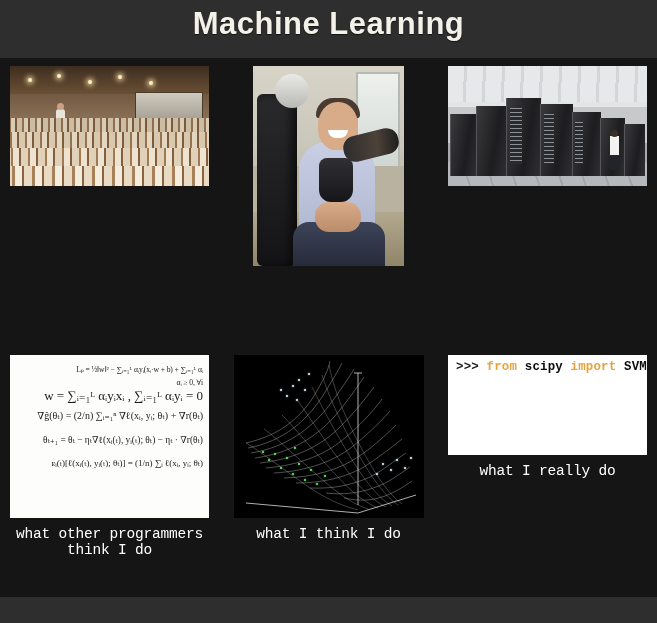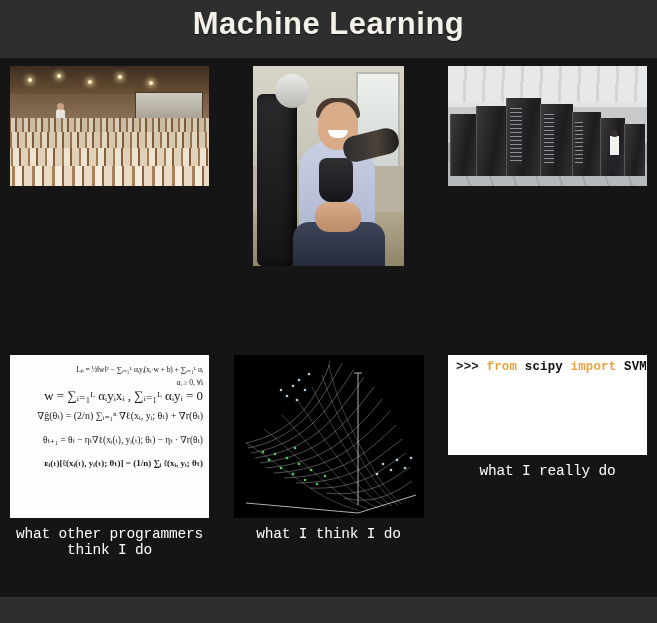--- a/index.html
+++ b/index.html
@@ -211,21 +211,21 @@
   #p-programmers .eq {
     display:block;
     white-space: nowrap;
     color:#1a1a1a;
     text-align:right;
   }
   #p-programmers .eq.s1 { font-size: 7.6px; line-height: 13px; letter-spacing:-0.1px;}
   #p-programmers .eq.s2 { font-size: 13px; line-height: 14px; }
   #p-programmers .eq.s3 { font-size: 10px;  line-height: 25px; }
   #p-programmers .eq.s4 { font-size: 9.4px; line-height: 24px; }
-  #p-programmers .eq.s5 { font-size: 9px;   line-height: 22px; font-weight: bold; }
+  #p-programmers .eq.s5 { font-size: 9px;   line-height: 22px; }
 
   
   #p-ithink {
     width: 190px; height: 163px;
     background:#000;
   }
   #p-ithink .mesh {
     position:absolute; left:0; top:0; width:100%; height:100%;
   }
   #p-ithink .dot {

